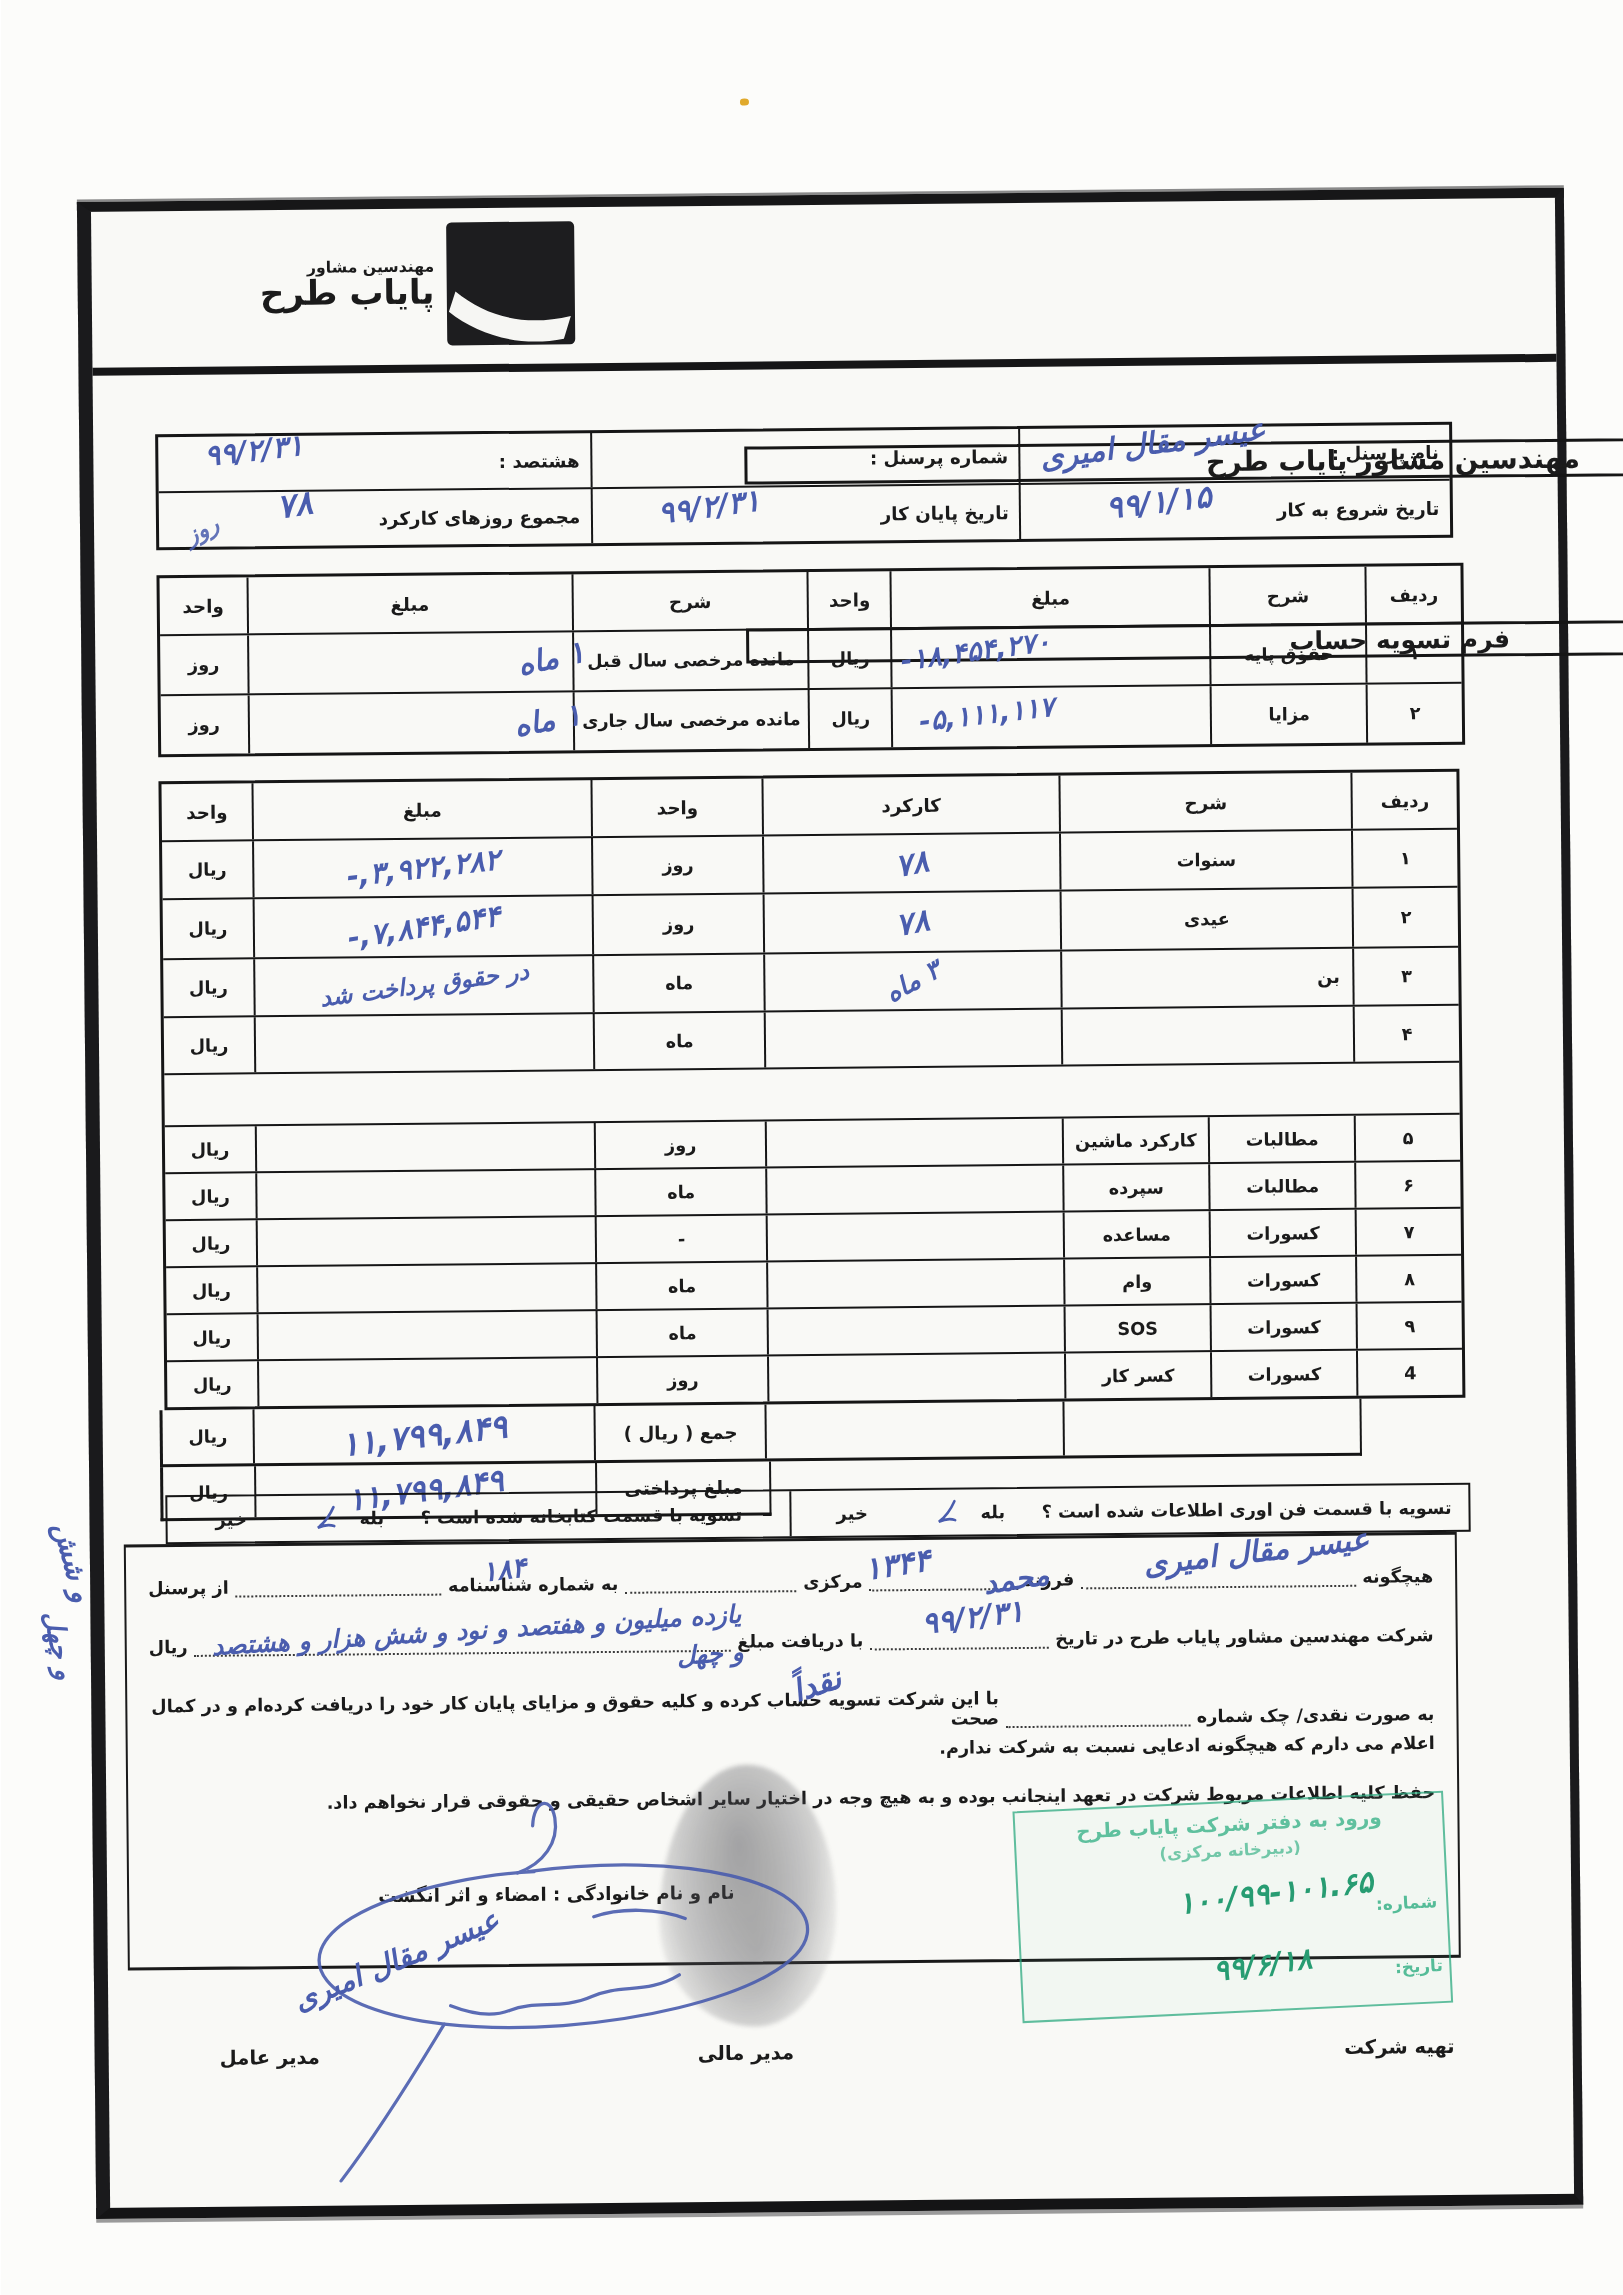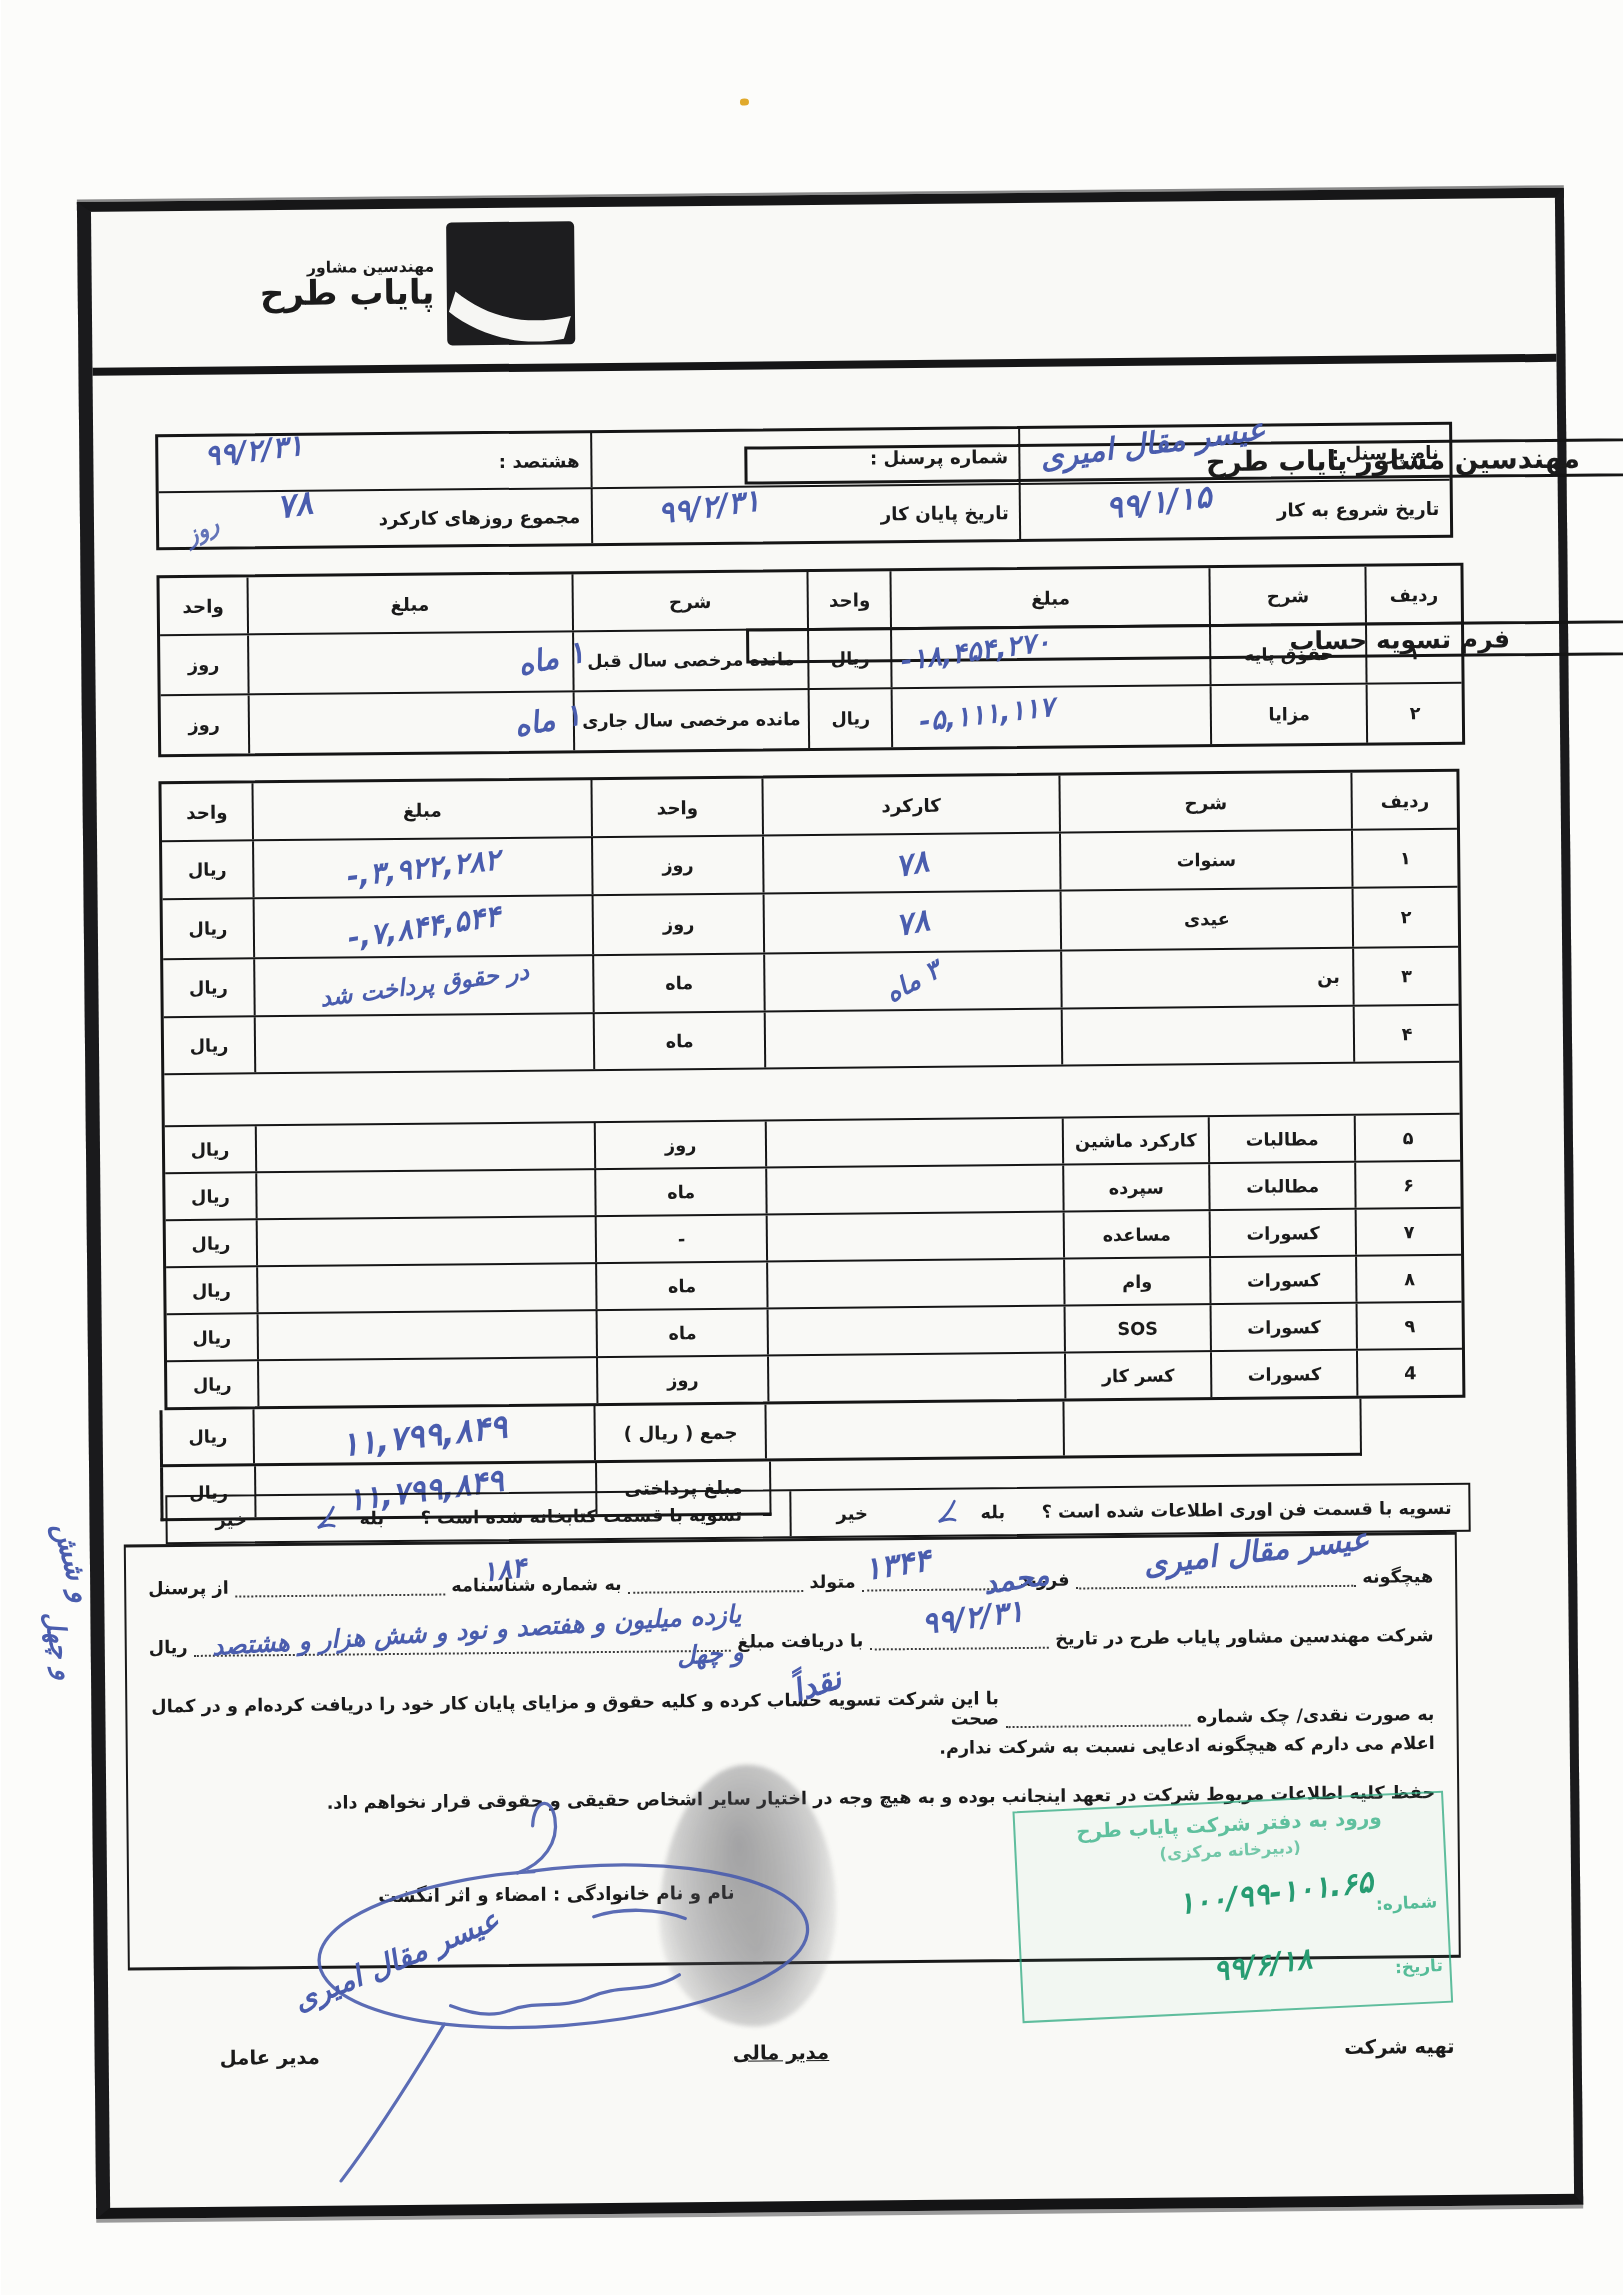--- a/index.html
+++ b/index.html
@@ -392,21 +392,21 @@
         <span class="yn2">خیر</span>
       </div>
     </div>
 
     <div class="decl">
       <div class="dline" style="top:31px;">
         <span class="ptxt">هیچگونه</span>
               <span class="dots" style="flex-grow:2.4;"></span>
         <span class="ptxt">فرزند</span>
               <span class="dots" style="flex-grow:1.3;"></span>
-        <span class="ptxt">متولد</span>
+        <span class="ptxt">مرکزی</span>
               <span class="dots" style="flex-grow:1.5;"></span>
         <span class="ptxt">به شماره شناسنامه</span>
               <span class="dots" style="flex-grow:1.8;"></span>
         <span class="ptxt">از پرسنل</span>
       </div>
       <div class="dline" style="top:90px;">
         <span class="ptxt">شرکت مهندسین مشاور پایاب طرح در تاریخ</span>
               <span class="dots" style="flex-grow:1;"></span>
         <span class="ptxt">با دریافت مبلغ</span>
               <span class="dots" style="flex-grow:3;"></span>
@@ -452,21 +452,21 @@
       <div class="st-title">ورود به دفتر شرکت پایاب طرح</div>
       <div class="st-sub">(دبیرخانه مرکزی)</div>
       <span class="st-lbl1">شماره:</span>
       <span class="hw grn" style="right:72px;top:77px;font-size:30px;letter-spacing:3.3px;transform:rotate(-4deg);font-weight:800;">۱۰۰/۹۹-۱۰۱.۶۵</span>
       <span class="st-lbl2">تاریخ:</span>
       <span class="hw grn" style="right:137px;top:149px;font-size:29px;letter-spacing:5.2px;transform:rotate(-5deg);font-weight:800;">۹۹/۶/۱۸</span>
     </div>
 
     <div class="roles">
       <span class="role" style="right:118px;">تهیه شرکت</span>
-      <span class="role" style="left:624px;text-decoration:underline;">مدیر مالی</span>
+      <span class="role" style="left:589px;">مدیر مالی</span>
       <span class="role" style="left:111px;">مدیر عامل</span>
     </div>
 
    </div>
   </div>
  </div>
 </div>
 
 
 </body></html>

